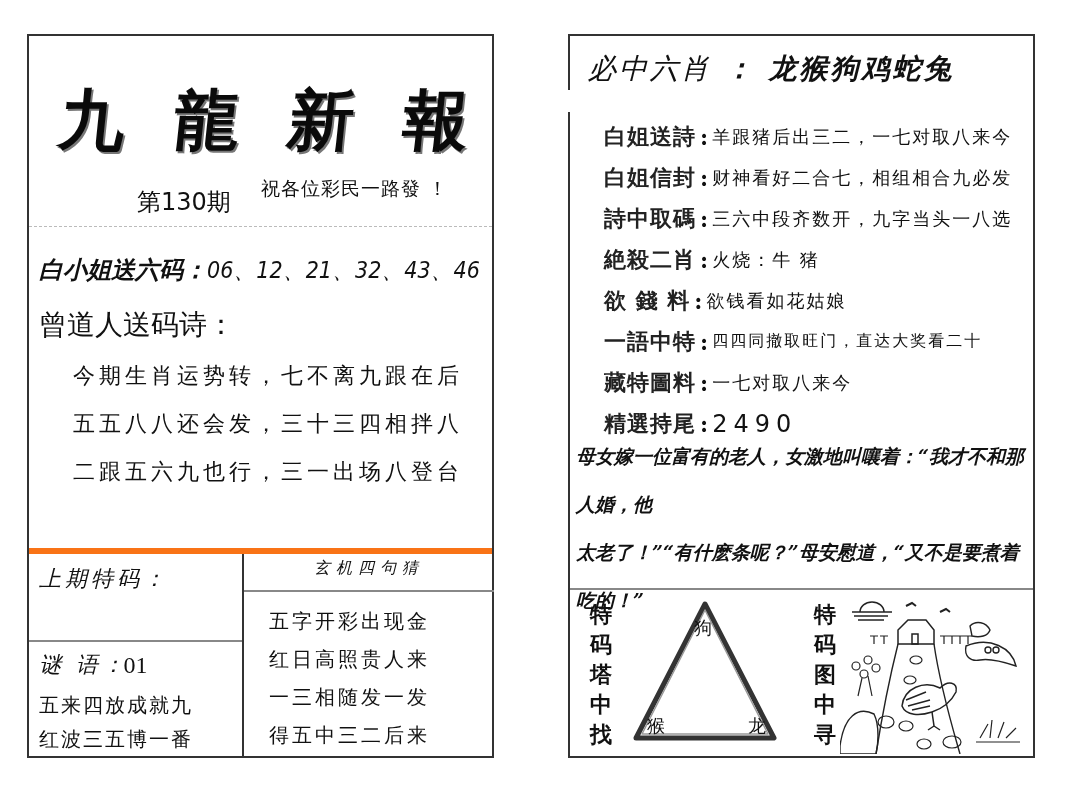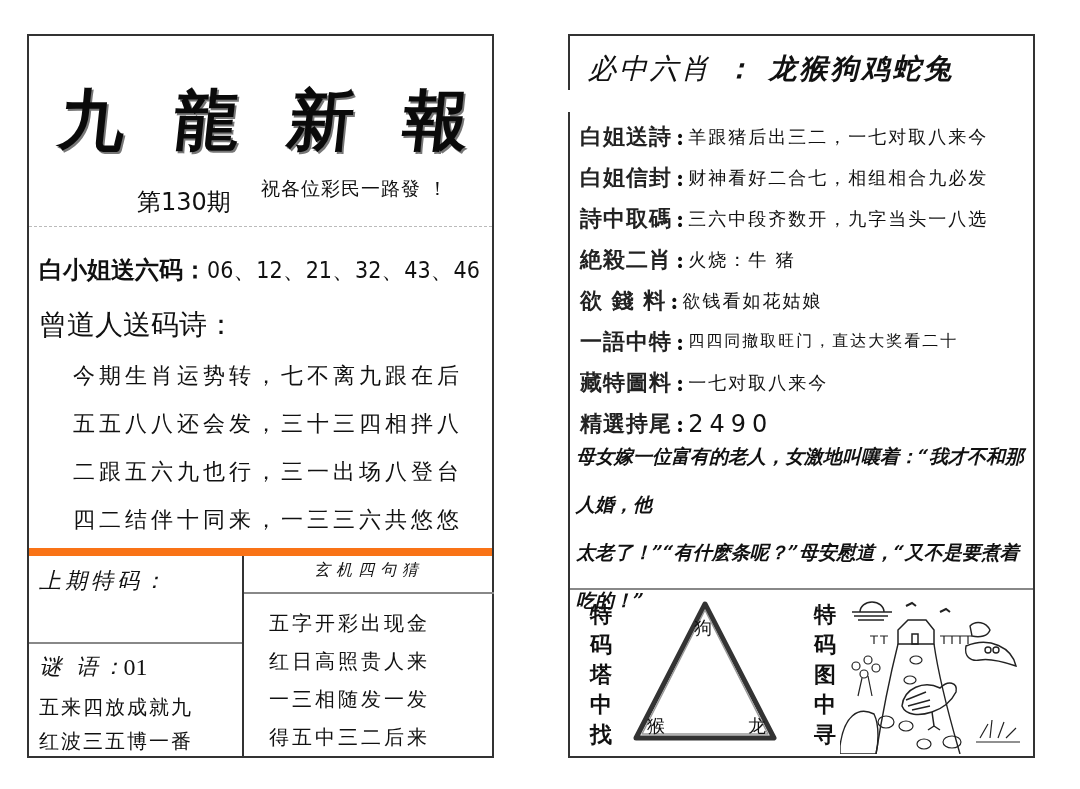--- a/index.html
+++ b/index.html
@@ -8,45 +8,45 @@
 
   .panel { position: absolute; border: 2px solid #333; background: #fff; }
 
   
   #left { left: 27px; top: 34px; width: 467px; height: 724px; }
   .masthead { position: absolute; left: 30px; top: 40px; width: 410px; display: flex; justify-content: space-between; }
   .masthead span { font-family: "DejaVu Serif", serif; font-weight: bold; font-size: 66px; color: #0a0a0a; letter-spacing: 0; transform: skewX(-6deg); display: inline-block; text-shadow: 2px 2px 0 #777; }
   .issue { position: absolute; left: 84px; top: 150px; font-size: 24px; font-family: "DejaVu Sans", sans-serif; margin-left: 24px; }
   .greeting { position: absolute; left: 232px; top: 140px; font-size: 19px; font-family: "DejaVu Serif", serif; letter-spacing: 1px; }
   .cut-strip { position: absolute; left: 0; top: 190px; width: 100%; height: 20px; background: #fff; border-top: 1px dashed #bbb; }
-  .six-codes { position: absolute; left: 10px; top: 218px; font-size: 24px; font-weight: bold; font-family: "DejaVu Sans", sans-serif; white-space: nowrap; }
+  .six-codes { position: absolute; left: 10px; top: 218px; font-size: 24px; font-weight: bold; font-family: "DejaVu Sans", sans-serif; white-space: nowrap; font-style: italic; }
   .six-codes .nums { font-weight: normal; font-family: "DejaVu Sans Condensed", "DejaVu Sans", sans-serif; font-size: 23px; }
   .taoist-label { position: absolute; left: 10px; top: 270px; font-size: 28px; font-weight: normal; font-family: "DejaVu Sans", sans-serif; }
   .poem { position: absolute; left: 16px; top: 316px; font-size: 22px; line-height: 48px; font-family: "DejaVu Serif", serif; letter-spacing: 4px; }
   .poem div { white-space: nowrap; margin-left: 28px; }
 
-  .bottom-grid { position: absolute; left: 0; top: 512px; width: 100%; height: 210px; border-top: 8px solid #f97316; }
+  .bottom-grid { position: absolute; left: 0; top: 512px; width: 100%; height: 210px; border-top: 6px solid #f97316; }
   .bg-vline { position: absolute; left: 213px; top: 0; width: 2px; height: 100%; background: #333; }
   .last-label { position: absolute; left: 10px; top: 10px; font-size: 22px; font-family: "DejaVu Serif", serif; font-style: italic; letter-spacing: 4px; }
   .last-value { position: absolute; left: 0; top: 50px; width: 213px; text-align: center; font-size: 24px; font-family: "Liberation Serif", serif; margin-top: 48px; }
   .hline-a { position: absolute; left: 0; top: 86px; width: 213px; height: 2px; background: #888; }
   .riddle-label { position: absolute; left: 10px; top: 96px; font-size: 22px; font-style: italic; font-family: "DejaVu Serif", serif; letter-spacing: 4px; }
   .riddle-lines { position: absolute; left: 10px; top: 134px; font-size: 20px; line-height: 34px; letter-spacing: 2px; font-family: "DejaVu Serif", serif; }
   .xuanji-title { position: absolute; left: 215px; top: 4px; width: 250px; text-align: center; font-size: 16px; font-style: italic; letter-spacing: 6px; font-family: "DejaVu Serif", serif; }
   .hline-b { position: absolute; left: 215px; top: 36px; width: 250px; height: 2px; background: #888; }
   .xuanji-lines { position: absolute; left: 240px; top: 48px; font-size: 20px; line-height: 38px; letter-spacing: 3px; font-family: "DejaVu Serif", serif; }
 
   
   #right { left: 568px; top: 34px; width: 467px; height: 724px; padding-left: 36px; }
   .top-gap { position: absolute; left: -3px; top: 54px; width: 10px; height: 22px; background: #fff; }
   .must-six { position: absolute; left: 18px; top: 14px; font-size: 28px; font-weight: bold; font-style: italic; font-family: "DejaVu Serif", serif; letter-spacing: 3px; white-space: nowrap; }
   .must-six .lbl { font-weight: normal; }
   .rows { position: absolute; left: 10px; top: 80px; }
   .row { height: 41px; display: flex; align-items: center; white-space: nowrap; }
-  .row .k { font-family: "DejaVu Sans", sans-serif; font-weight: bold; font-size: 22px; color: #222; letter-spacing: 1px; }
+  .row .k { font-family: "DejaVu Sans", sans-serif; font-weight: bold; font-size: 22px; color: #222; letter-spacing: 1px; margin-left: 24px; }
   .row .c { font-size: 22px; margin: 0 4px; font-weight: bold; }
   .row .v { font-family: "DejaVu Serif", serif; font-size: 18px; letter-spacing: 2px; }
   .row .v.big { font-family: "DejaVu Sans", sans-serif; font-size: 24px; letter-spacing: 6px; }
   .story { position: absolute; left: 6px; top: 396px; width: 455px; font-size: 19px; line-height: 48px; font-style: italic; font-weight: bold; font-family: "DejaVu Serif", serif; }
   .story-hline { position: absolute; left: 0; top: 552px; width: 100%; height: 2px; background: #888; }
 
   .pic-area { position: absolute; left: 0; top: 554px; width: 100%; height: 168px; }
   .vert-label { position: absolute; top: 10px; width: 30px; font-size: 22px; font-weight: bold; line-height: 30px; text-align: center; font-family: "DejaVu Sans", sans-serif; }
   .vert-label span { display: block; }
   .tri { position: absolute; left: 60px; top: 8px; width: 150px; height: 150px; }
@@ -68,21 +68,20 @@
   <div class="cut-strip"></div>
 
   <div class="six-codes">
     <span>白小姐送六码：</span><span class="nums">06、12、21、32、43、46</span>
   </div>
   <div class="taoist-label">曾道人送码诗：</div>
   <div class="poem">
     <div>今期生肖运势转，七不离九跟在后</div>
     <div>五五八八还会发，三十三四相拌八</div>
     <div>二跟五六九也行，三一出场八登台</div>
-    <div>四二结伴十同来，一三三六共悠悠</div>
   </div>
 
   <div class="bottom-grid">
     <div class="bg-vline"></div>
     <div class="last-label">上期特码：</div>
     <div class="last-value">01</div>
     <div class="hline-a"></div>
     <div class="riddle-label">谜 语：</div>
     <div class="riddle-lines">
       <div>五来四放成就九</div>

